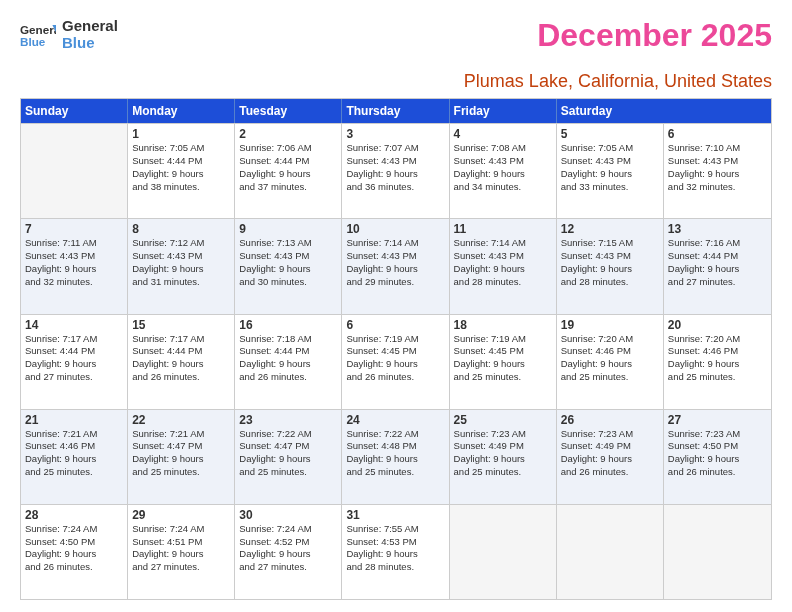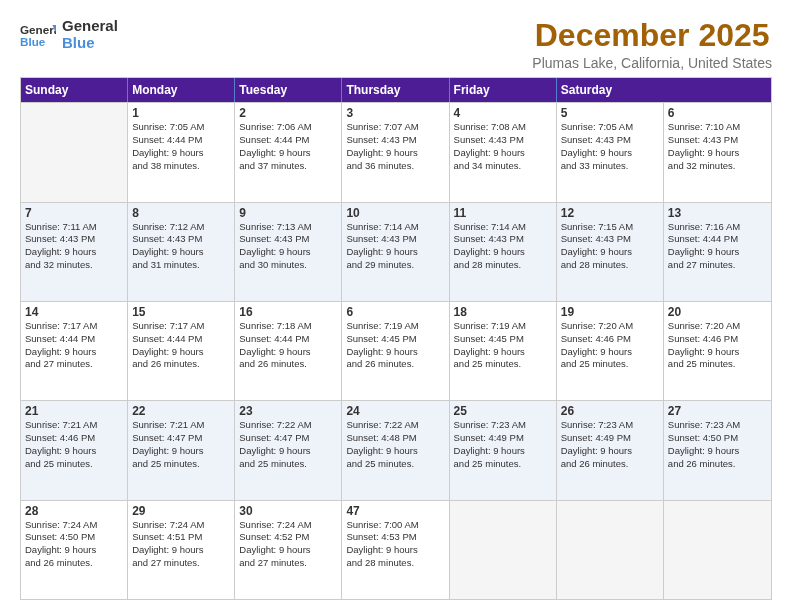--- a/index.html
+++ b/index.html
@@ -31,39 +31,38 @@
     .logo-icon {
       width: 36px;
       height: 28px;
     }
     .title-block {
       text-align: right;
     }
     .month-title {
       font-size: 32px;
       font-weight: bold;
-      color: #a16207;
+      color: #ec4899;
       line-height: 1.1;
-      text-align: center;
     }
     .location {
-      font-size: 14px;
-      color: #737373;
-      margin-top: 2px;
+      font-size: 18px;
+      color: #c2410c;
+      margin-top: 18px;
     }
     .calendar {
       flex: 1;
       display: flex;
       flex-direction: column;
       border: 1px solid #ccc;
     }
     .cal-header {
       display: grid;
       grid-template-columns: repeat(7, 1fr);
-      background: #4c1d95;
+      background: #1d4ed8;
     }
     .cal-header-cell {
       color: #fff;
       font-size: 12px;
       font-weight: bold;
       padding: 5px 4px;
       text-align: left;
       border-right: 1px solid #5580cc;
     }
     .cal-header-cell:last-child { border-right: none; }
@@ -348,22 +347,22 @@
             <span class="cell-line">and 27 minutes.</span>
           </div>
           <div class="cal-cell">
             <span class="day-num">30</span>
             <span class="cell-line">Sunrise: 7:24 AM</span>
             <span class="cell-line">Sunset: 4:52 PM</span>
             <span class="cell-line">Daylight: 9 hours</span>
             <span class="cell-line">and 27 minutes.</span>
           </div>
           <div class="cal-cell">
-            <span class="day-num">47</span>
-            <span class="cell-line">Sunrise: 7:00 AM</span>
+            <span class="day-num">31</span>
+            <span class="cell-line">Sunrise: 7:55 AM</span>
             <span class="cell-line">Sunset: 4:53 PM</span>
             <span class="cell-line">Daylight: 9 hours</span>
             <span class="cell-line">and 28 minutes.</span>
           </div>
           <div class="cal-cell empty"></div>
           <div class="cal-cell empty"></div>
           <div class="cal-cell empty"></div>
         </div>
       </div>
   </div>

